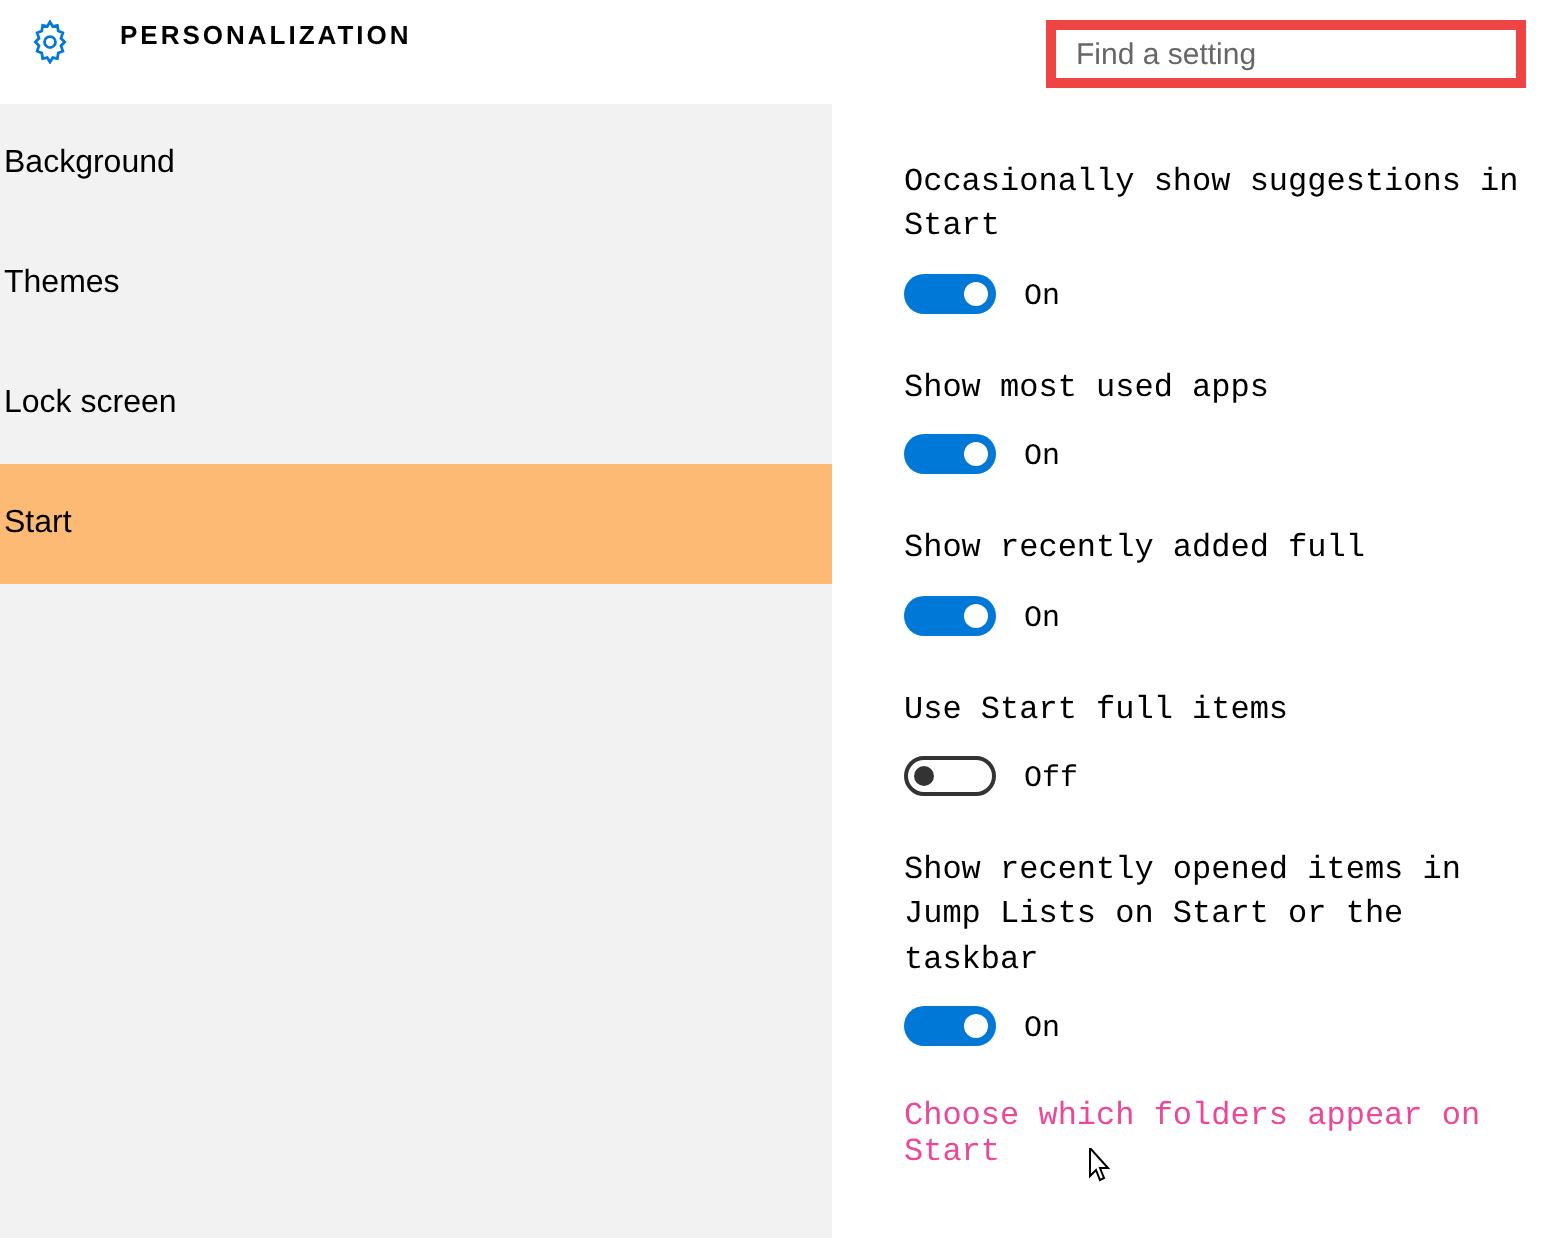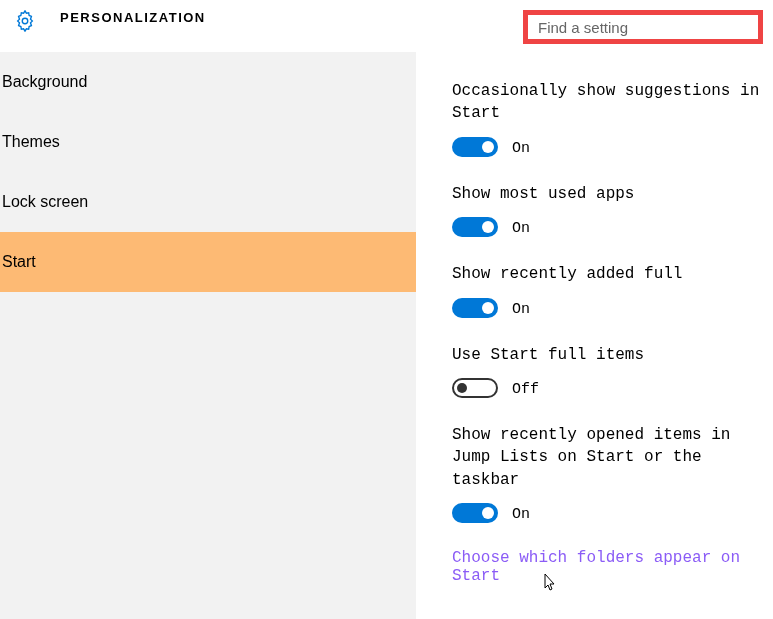--- a/index.html
+++ b/index.html
@@ -114,21 +114,21 @@
       width: 10px;
       height: 10px;
       border-radius: 50%;
       background: #333;
     }
     .toggle-state {
       font-size: 15px;
     }
     .link {
       font-size: 16px;
-      color: #8b5cf6;
+      color: #ec4899;
       cursor: pointer;
       margin-top: 15px;
     }
     .cursor-pointer {
       position: absolute;
       left: 540px;
       top: 574px;
       pointer-events: none;
     }
   </style>

